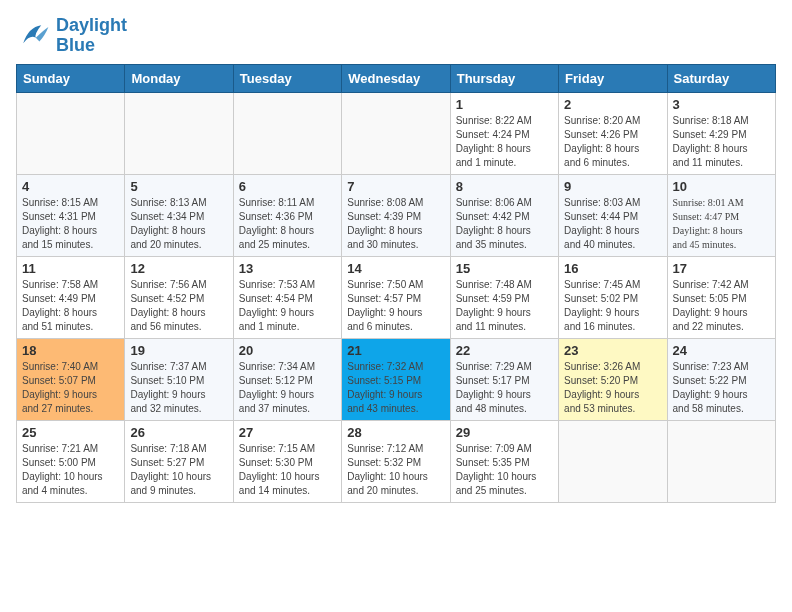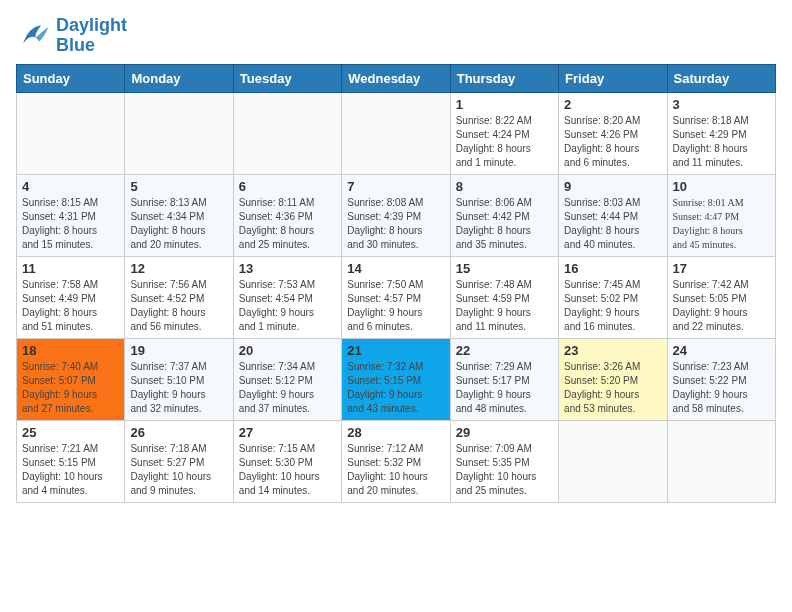--- a/index.html
+++ b/index.html
@@ -244,21 +244,21 @@
         </td>
         <td>
           <span class="day-number">17</span>
           <div class="day-info" style="white-space: pre-line;">Sunrise: 7:42 AM
 Sunset: 5:05 PM
 Daylight: 9 hours
 and 22 minutes.</div>
         </td>
       </tr>
       <tr>
-        <td style="background: #f97316; margin-left: 16px;">
+        <td style="background: #fdba74; margin-left: 16px;">
           <span class="day-number">18</span>
           <div class="day-info" style="white-space: pre-line;">Sunrise: 7:40 AM
 Sunset: 5:07 PM
 Daylight: 9 hours
 and 27 minutes.</div>
         </td>
         <td style="background: rgb(245, 248, 252);">
           <span class="day-number">19</span>
           <div class="day-info" style="white-space: pre-line;">Sunrise: 7:37 AM
 Sunset: 5:10 PM
@@ -298,21 +298,21 @@
           <div class="day-info" style="white-space: pre-line;">Sunrise: 7:23 AM
 Sunset: 5:22 PM
 Daylight: 9 hours
 and 58 minutes.</div>
         </td>
       </tr>
       <tr>
         <td>
           <span class="day-number">25</span>
           <div class="day-info" style="white-space: pre-line;">Sunrise: 7:21 AM
-Sunset: 5:15 PM
+Sunset: 5:00 PM
 Daylight: 10 hours
 and 4 minutes.</div>
         </td>
         <td>
           <span class="day-number">26</span>
           <div class="day-info" style="white-space: pre-line;">Sunrise: 7:18 AM
 Sunset: 5:27 PM
 Daylight: 10 hours
 and 9 minutes.</div>
         </td>

